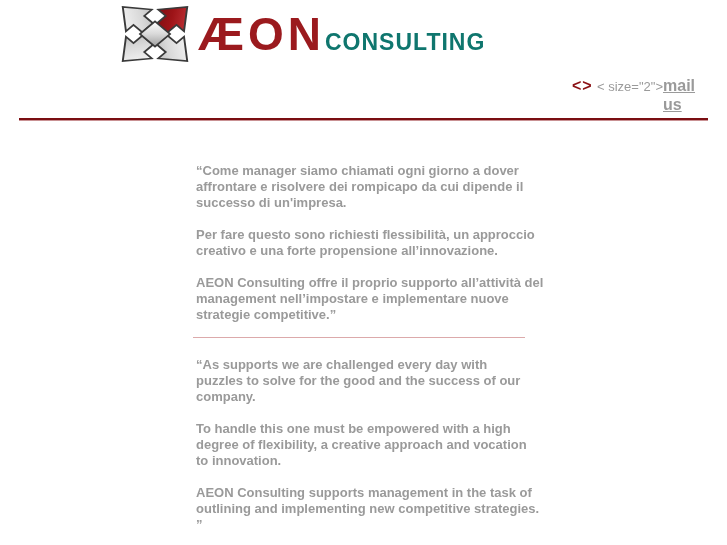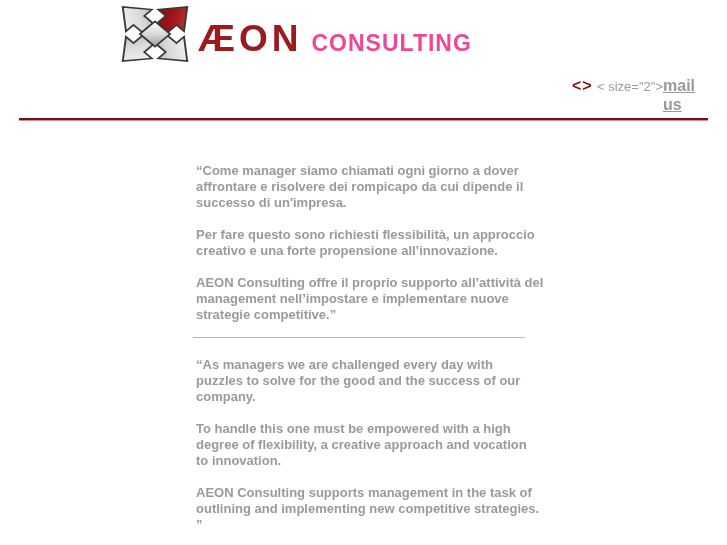--- a/index.html
+++ b/index.html
@@ -13,26 +13,26 @@
   
   .header { position: relative; height: 118px; }
 
   .brand {
     position: absolute; left: 117px; top: 2px;
     display: flex; align-items: flex-end;
   }
   .logo-svg { display: block; }
   .wordmark { display: flex; align-items: baseline; margin-left: 5px; padding-bottom: 9px; }
   .brand-primary {
-    font-size: 37px; font-weight: bold; letter-spacing: 4px;
+    font-size: 46px; font-weight: bold; letter-spacing: 4px;
     color: #9b1a1e; line-height: 1; white-space: nowrap;
   }
   .brand-secondary {
     font-size: 23px; font-weight: bold; letter-spacing: 1px;
-    color: #ec4899; line-height: 1; white-space: nowrap; margin-left: 9px;
+    color: #0f766e; line-height: 1; white-space: nowrap; margin-left: 0;
   }
 
   .mailblock {
     position: absolute; top: 76px; right: 20px; width: 210px;
     text-align: right; line-height: 19px; white-space: nowrap;
   }
   .tag-red  { color: #8b1114; font-weight: bold; font-size: 16px; letter-spacing: 1px; }
   .tag-gray { color: #9a9a9a; font-size: 13px; }
   .mail-link {
     color: #9a9a9a; font-weight: bold; font-size: 16px;
@@ -105,21 +105,21 @@
 affrontare e risolvere dei rompicapo da cui dipende il
 successo di un'impresa.</p>
   <p>Per fare questo sono richiesti flessibilità, un approccio
 creativo e una forte propensione all’innovazione.</p>
   <p>AEON Consulting offre il proprio supporto all’attività del
 management nell’impostare e implementare nuove
 strategie competitive.”</p>
 
   <hr class="rule-sub">
 
-  <p>“As managers we are challenged every day with
+  <p>“As supports we are challenged every day with
 puzzles to solve for the good and the success of our
 company.</p>
   <p>To handle this one must be empowered with a high
 degree of flexibility, a creative approach and vocation
 to innovation.</p>
   <p>AEON Consulting supports management in the task of
 outlining and implementing new competitive strategies.
 ”</p>
 </div>
 

